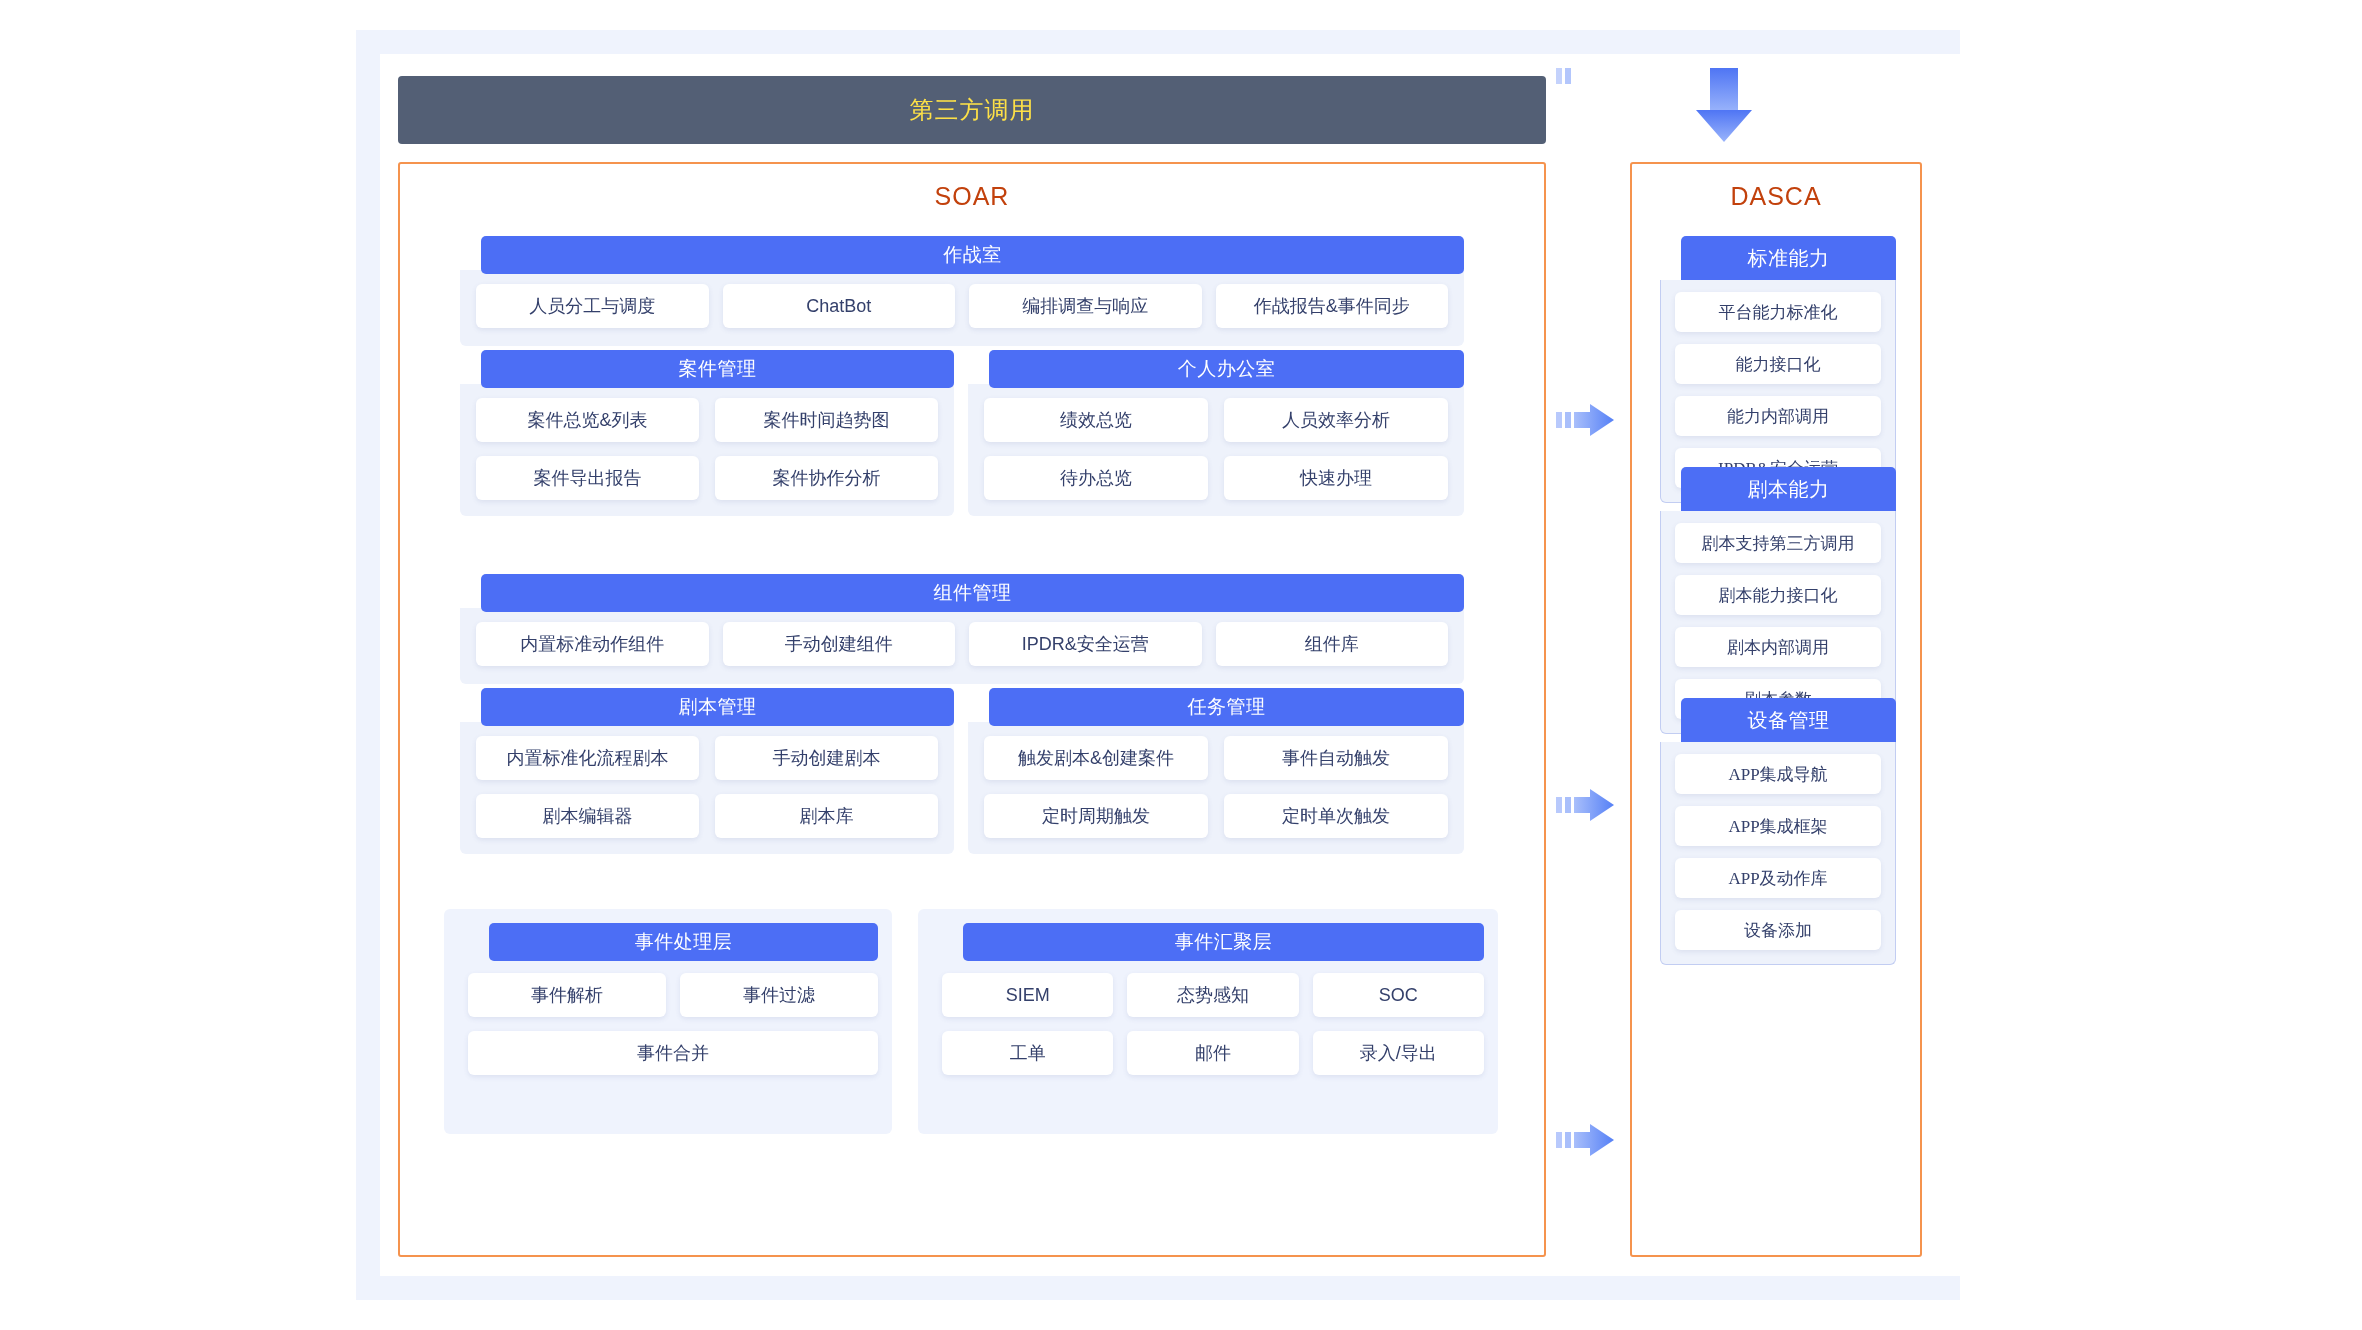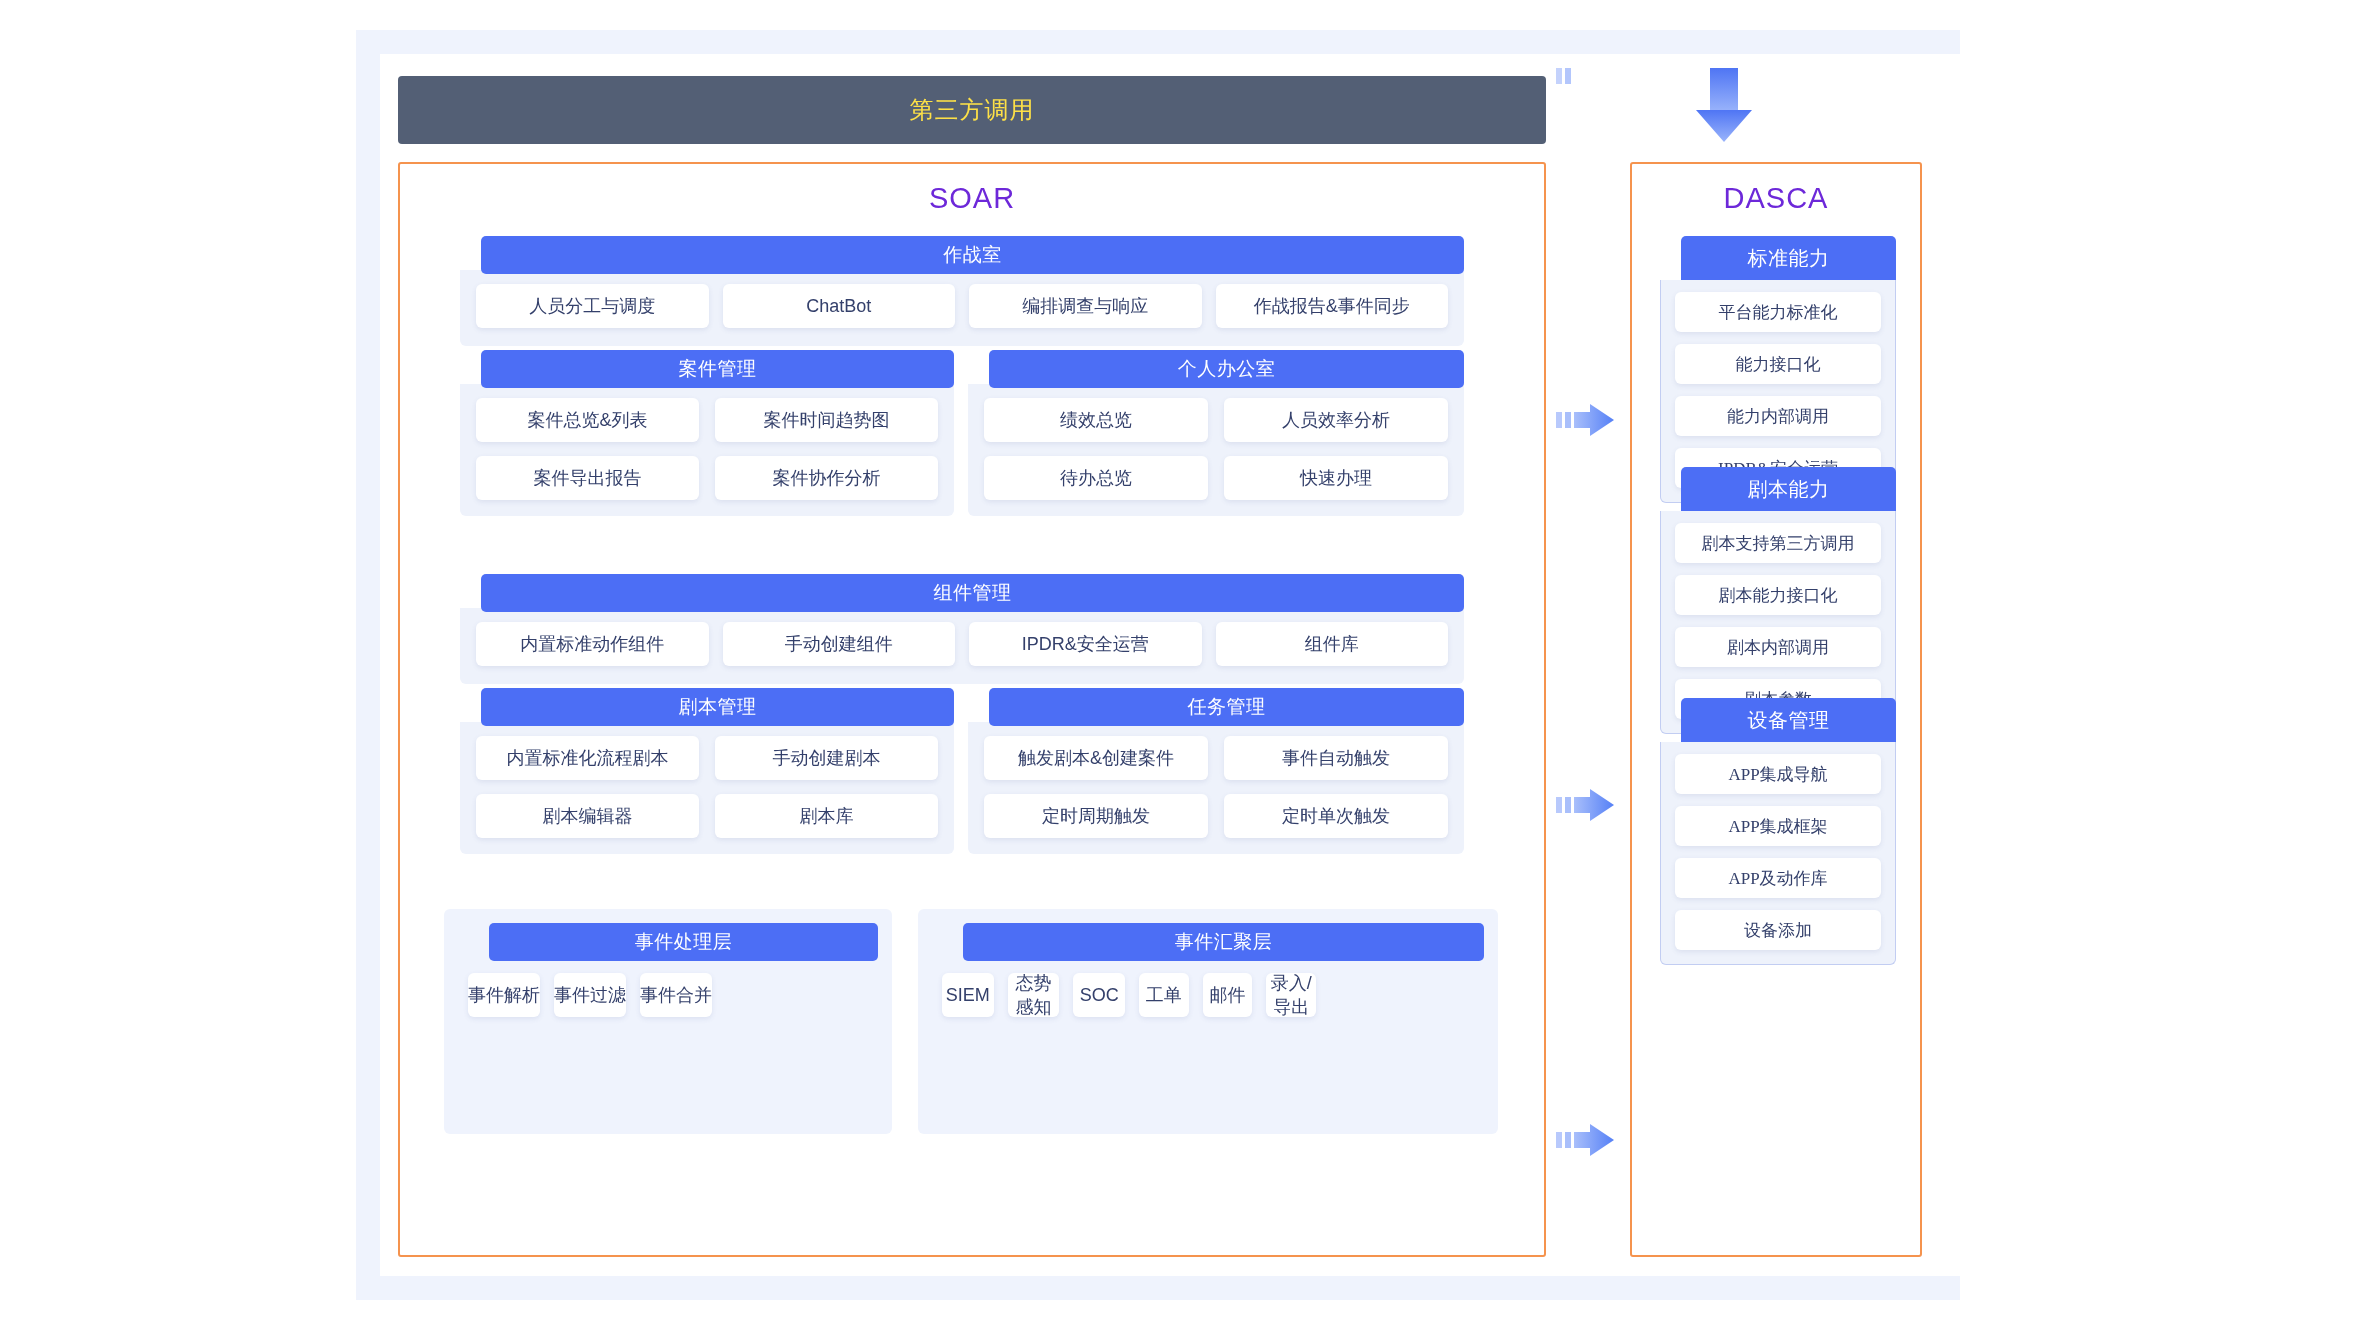--- a/index.html
+++ b/index.html
@@ -70,22 +70,22 @@
     height: 1095px;
   }
   #dasca-panel {
     left: 1630px;
     top: 162px;
     width: 292px;
     height: 1095px;
   }
   .panel-title {
     text-align: center;
-    color: #6d28d9;
-    font-size: 29px;
+    color: #c2410c;
+    font-size: 25px;
     padding-top: 18px;
     letter-spacing: 1px;
   }
 
   
   .group { position: absolute; box-sizing: border-box; }
   .group-head {
     background: #4c6ef5;
     color: #ffffff;
     font-size: 19px;
@@ -149,21 +149,21 @@
   .outerbox {
     position: absolute;
     background: #eff3fd;
     border-radius: 6px;
     box-sizing: border-box;
     padding: 14px 14px 18px 24px;
   }
   #box-proc { left: 44px;  top: 745px; width: 448px; height: 225px; }
   #box-agg  { left: 518px; top: 745px; width: 580px; height: 225px; }
   .outerbox .group-head { border-radius: 5px; }
-  .outerbox .rows { margin-top: 12px; display: flex; gap: 14px; }
+  .outerbox .rows { margin-top: 12px; display: flex; flex-direction: column; gap: 14px; }
   .outerbox .row { display: flex; gap: 14px; }
   .outerbox .row .cell { flex: 1 1 0; }
 
   
   .dgroup { position: absolute; left: 28px; width: 236px; font-family: Liberation Serif, serif; }
   .dgroup .group-head { font-size: 20px; height: 44px; border-radius: 5px 5px 0 0; }
   .dgroup .group-body {
     background: #eef2fb;
     border: 1px solid #c2cdf2;
     border-top: none;

